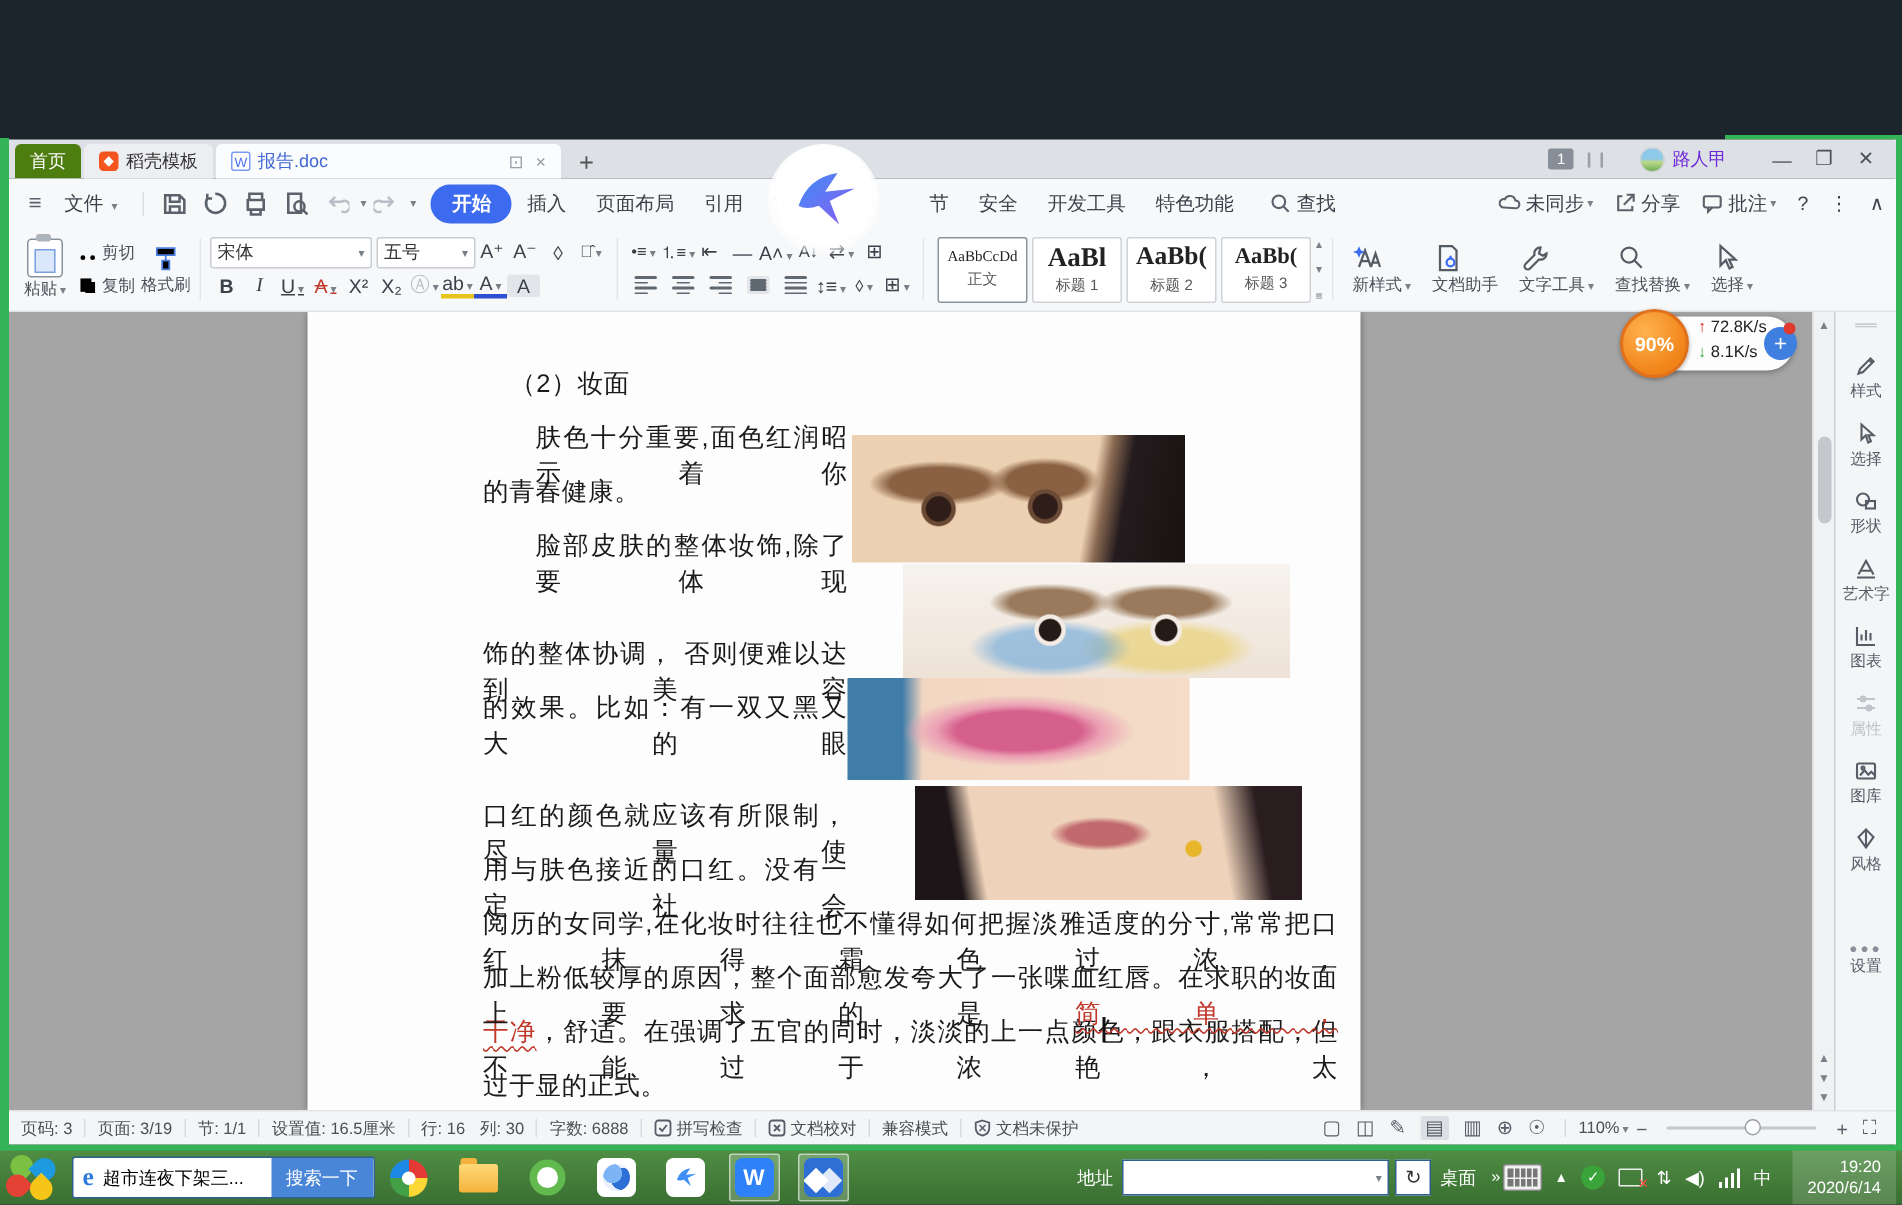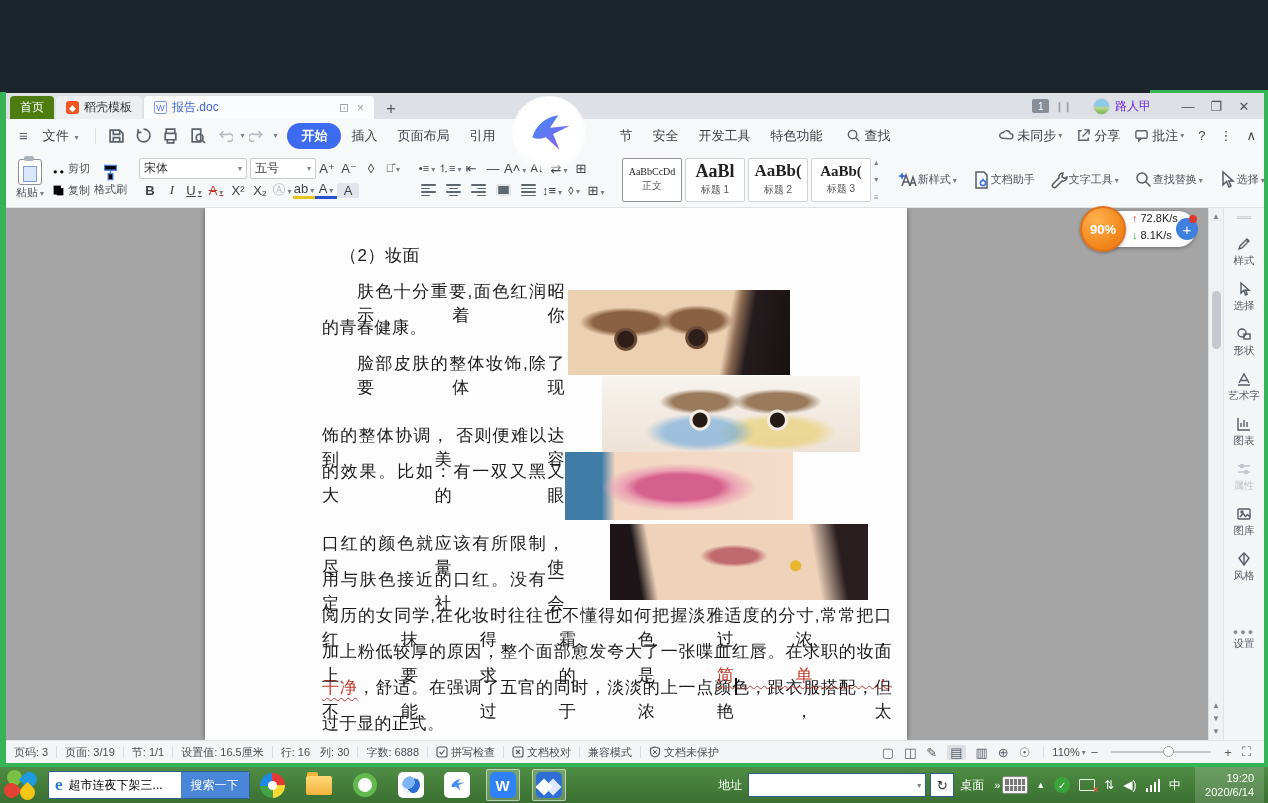--- a/index.html
+++ b/index.html
@@ -58,21 +58,21 @@
   .clipb::after{content:"";position:absolute;left:4px;top:6px;width:12px;height:14px;background:#dbe7fb;border:1px solid #7b9fe0}
   .alico{width:15px;height:12px;display:flex;flex-direction:column;justify-content:space-between;margin:0 5px}
   .alico i{height:1.5px;background:#5f6770;border-radius:1px;display:block}
   .al-l i:nth-child(2),.al-l i:nth-child(4){width:62%}
   .al-c i:nth-child(2),.al-c i:nth-child(4){width:62%;margin:0 auto}
   .al-r i:nth-child(2),.al-r i:nth-child(4){width:62%;margin-left:auto}
   .stylebox{width:60px;height:44px;background:#fff;border:1px solid #cfd3d8;border-radius:2px;display:flex;flex-direction:column;align-items:center;justify-content:center;margin-left:3px}
   .stylebox .pv{font-family:"Liberation Serif","DejaVu Serif",serif;color:#222;line-height:1.1;white-space:nowrap}
   .stylebox .sl{font-size:10px;color:#555;margin-top:2px}
   .sel{border:1px solid #8d939c}
-  .bigtool{display:flex;flex-direction:row;align-items:center;justify-content:center;margin:0 7px}
+  .bigtool{display:flex;flex-direction:column;justify-content:center;margin:0 7px}
   .bigtool svg{width:20px;height:20px;stroke:#555c64;fill:none;stroke-width:1.5}
   
   #docarea{left:6px;top:208px;width:1202px;height:532px;background:#a5a5a6;overflow:hidden}
   #page{position:absolute;left:199px;top:0;width:702px;height:532px;background:#fdfdfd;box-shadow:0 0 5px rgba(0,0,0,.45)}
   .dline{position:absolute;left:117px;font-size:17px;color:#1a1a1a;line-height:24px;letter-spacing:.5px;white-space:nowrap}
   .njust{width:243px;text-align:justify;text-align-last:justify;white-space:normal}
   .wjust{width:570px;text-align:justify;text-align-last:justify;white-space:normal}
   .redw{color:#c0392b;text-decoration:underline wavy #c0392b 1px;text-underline-offset:4px}
   .photo{position:absolute;border:0}
   #caret{position:absolute;width:1.5px;height:17px;background:#111}

